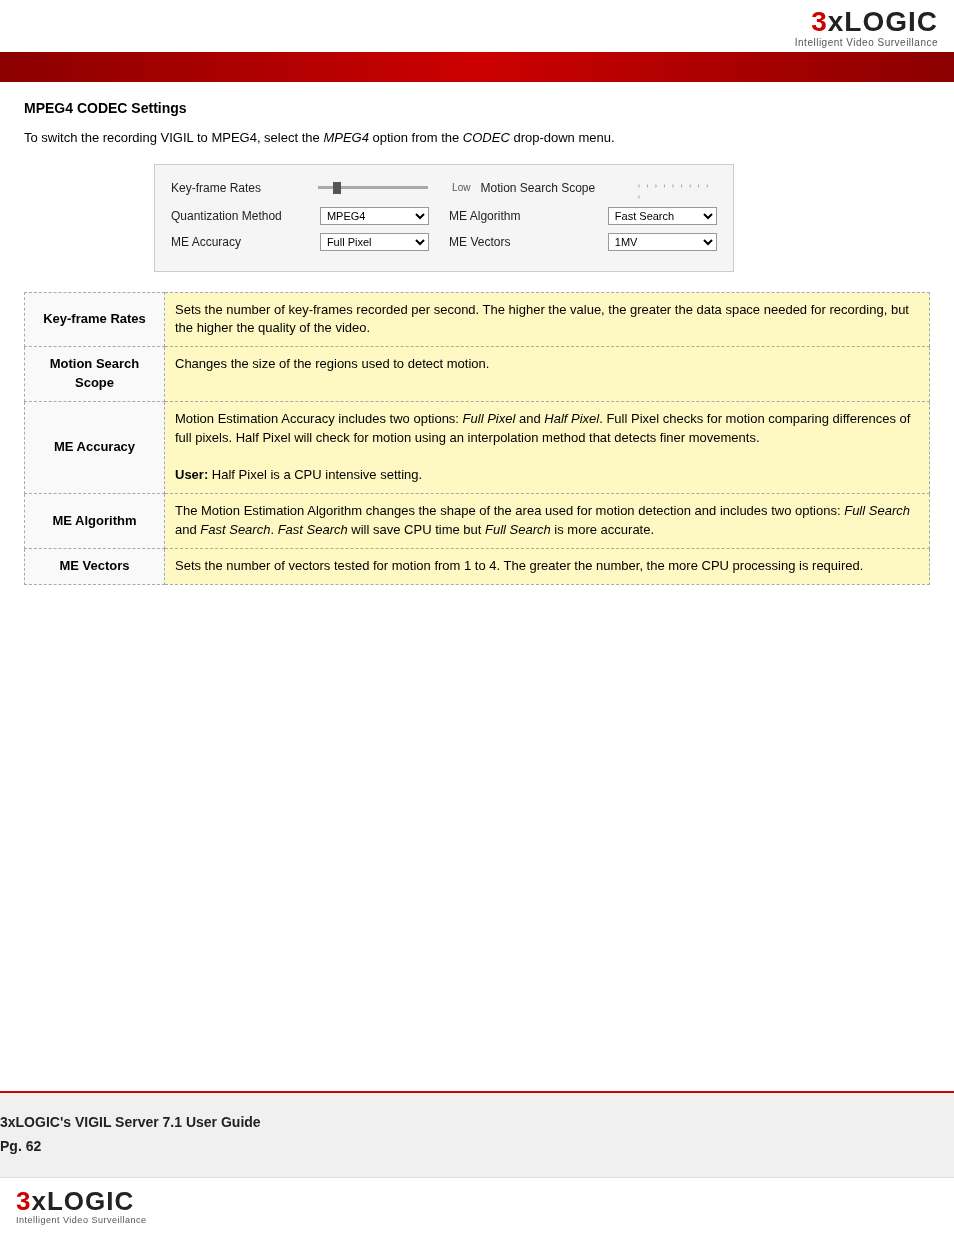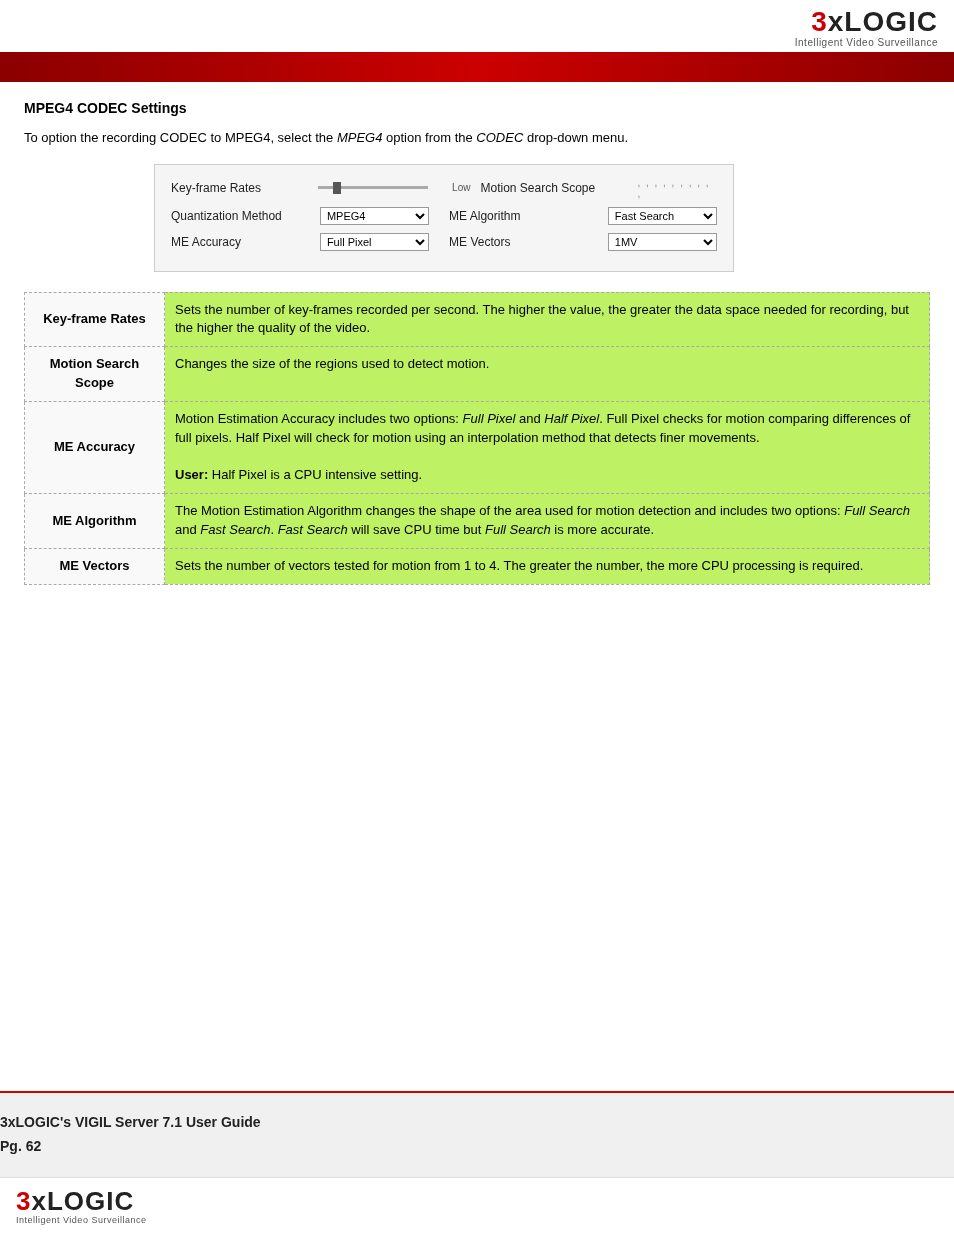--- a/index.html
+++ b/index.html
@@ -143,21 +143,21 @@
       line-height: 1.45;
     }
     .info-table td.row-header {
       font-weight: bold;
       text-align: center;
       width: 140px;
       background: #f9f9f9;
       vertical-align: middle;
     }
     .info-table td.row-content {
-      background: #bef264;
+      background: #fef9c3;
     }
     .note-bold {
       font-weight: bold;
     }
 
     
     .footer-bar {
       background: #f0f0f0;
       border-top: 2px solid #c00;
       padding: 18px 0;
@@ -206,21 +206,21 @@
   </div>
 </div>
 
 <div class="red-bar"></div>
 
 <div class="main-content">
 
   <div class="page-title">MPEG4 CODEC Settings</div>
 
   <p class="intro-text">
-    <span>To option the recording CODEC to MPEG4, select the </span><em>MPEG4</em><span> option from the </span><em>CODEC</em><span> drop-down menu.</span>
+    <span>To switch the recording VIGIL to MPEG4, select the </span><em>MPEG4</em><span> option from the </span><em>CODEC</em><span> drop-down menu.</span>
   </p>
 
   <div class="settings-panel">
 
     <div class="settings-row">
       <span class="settings-label">Key-frame Rates</span>
       <div class="slider-line">
         <div class="slider-track">
           <div class="slider-thumb"></div>
         </div>

